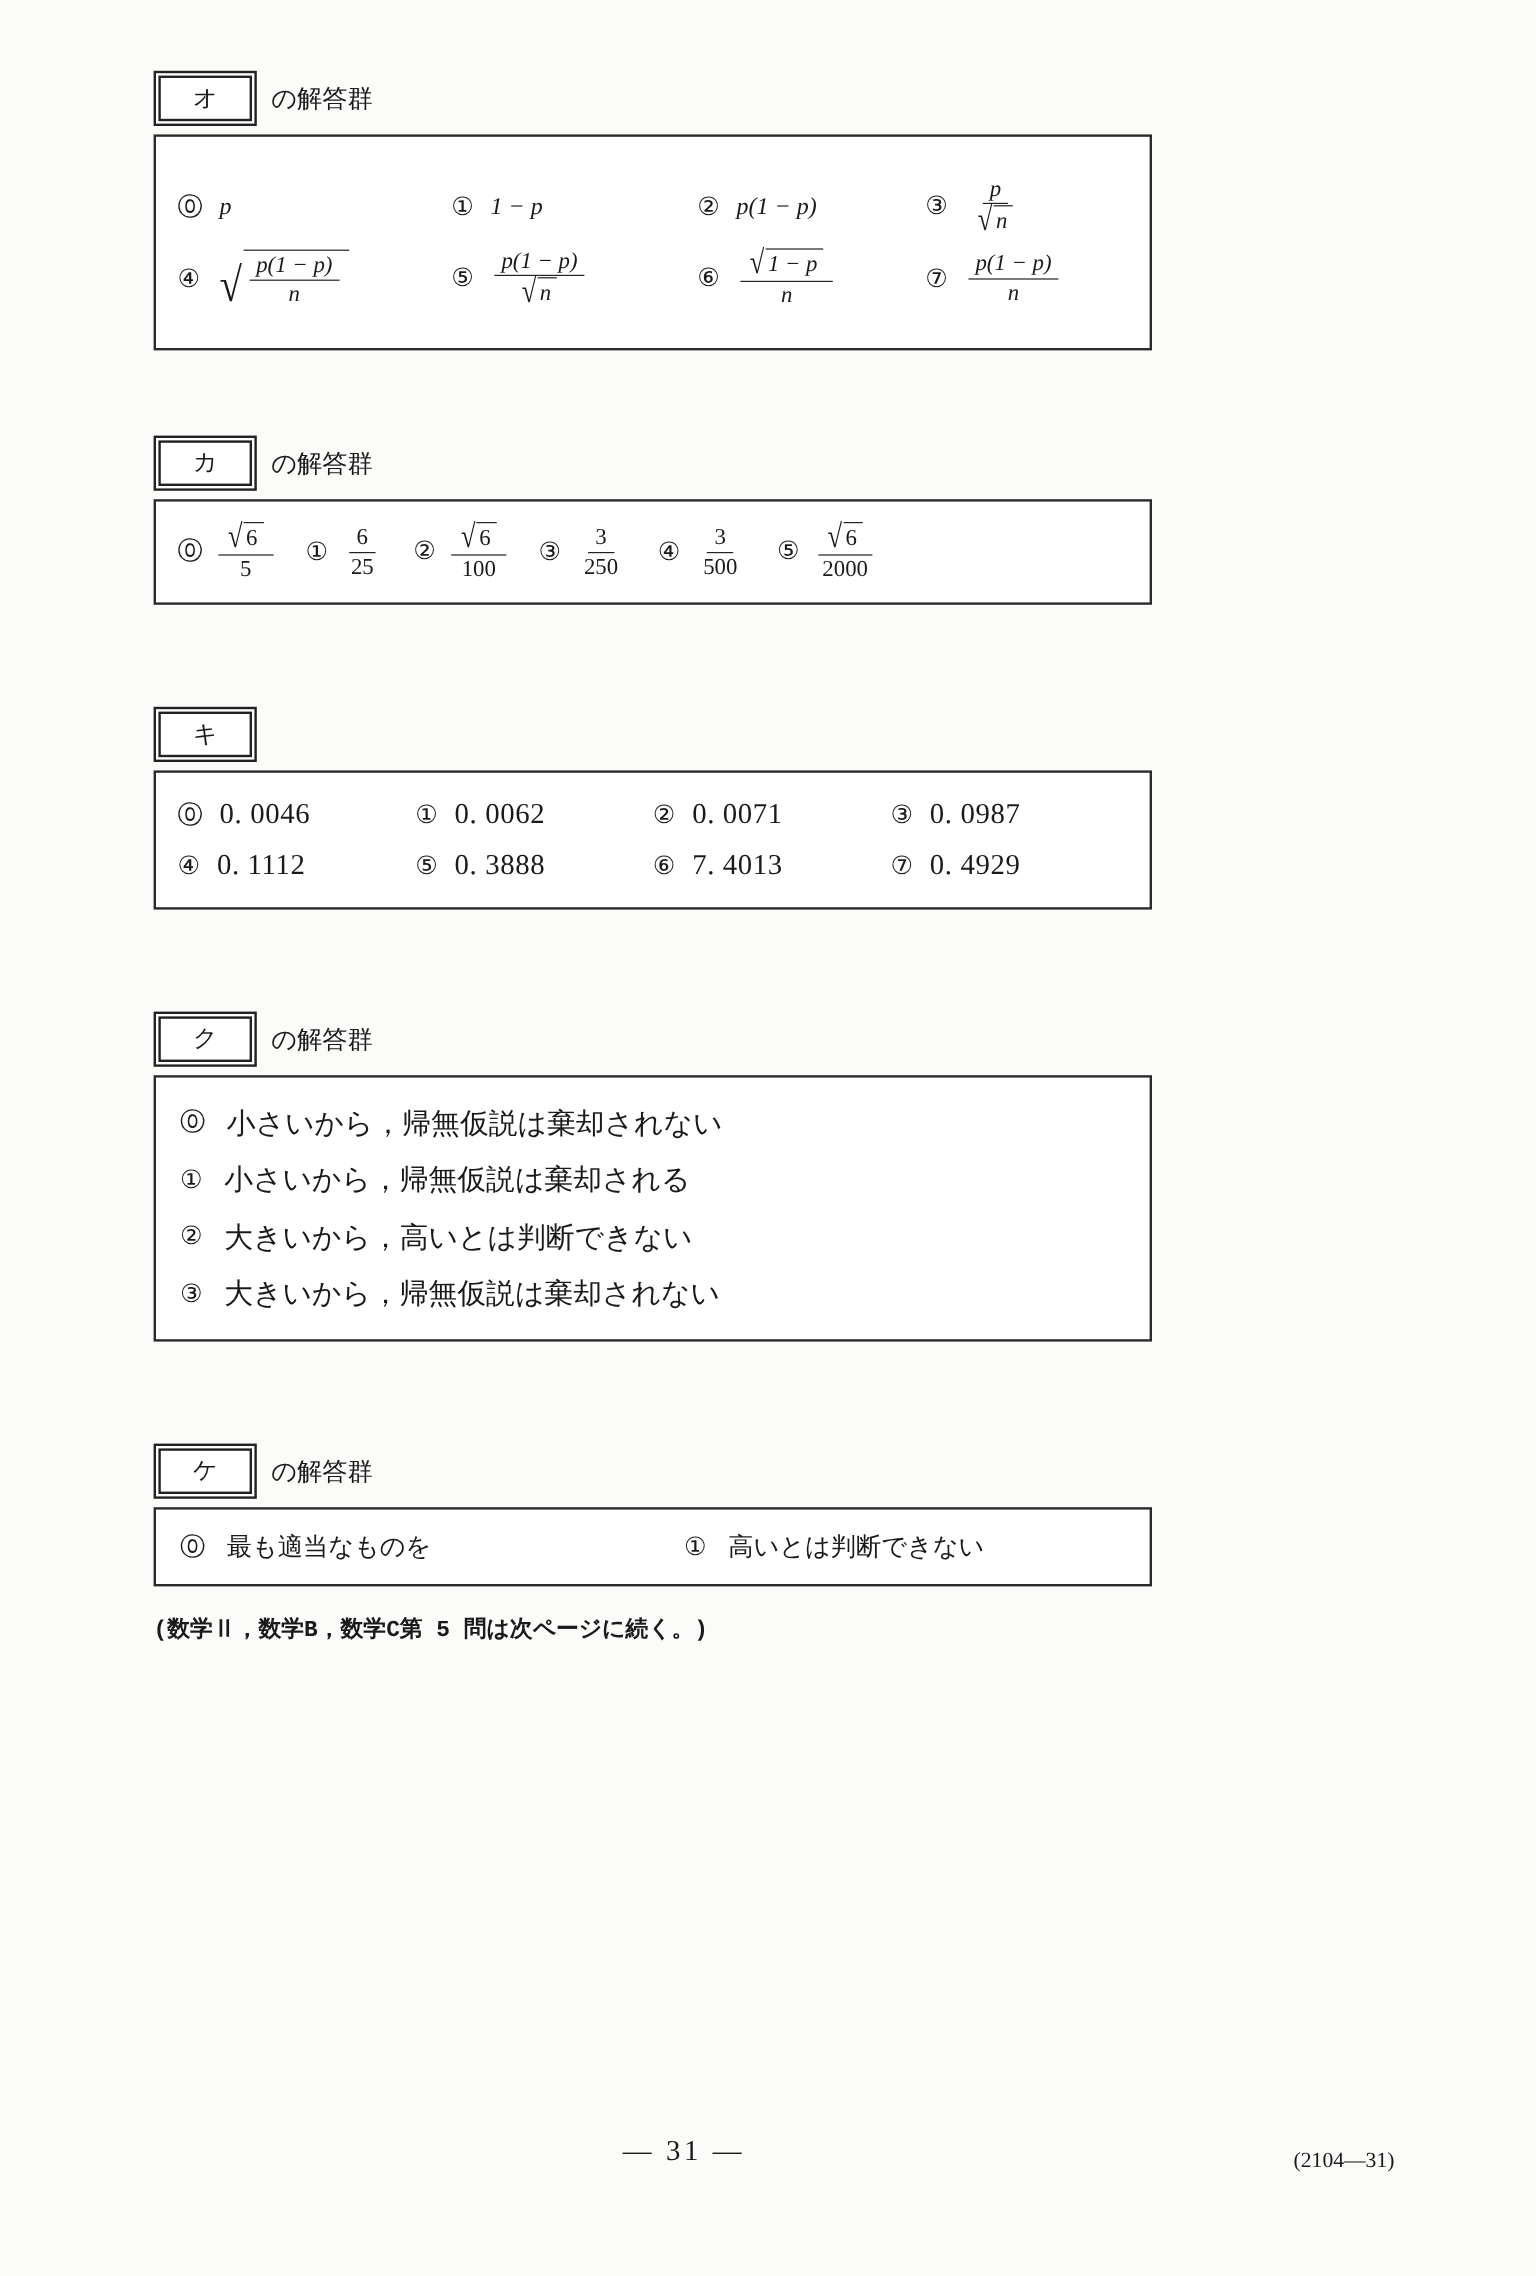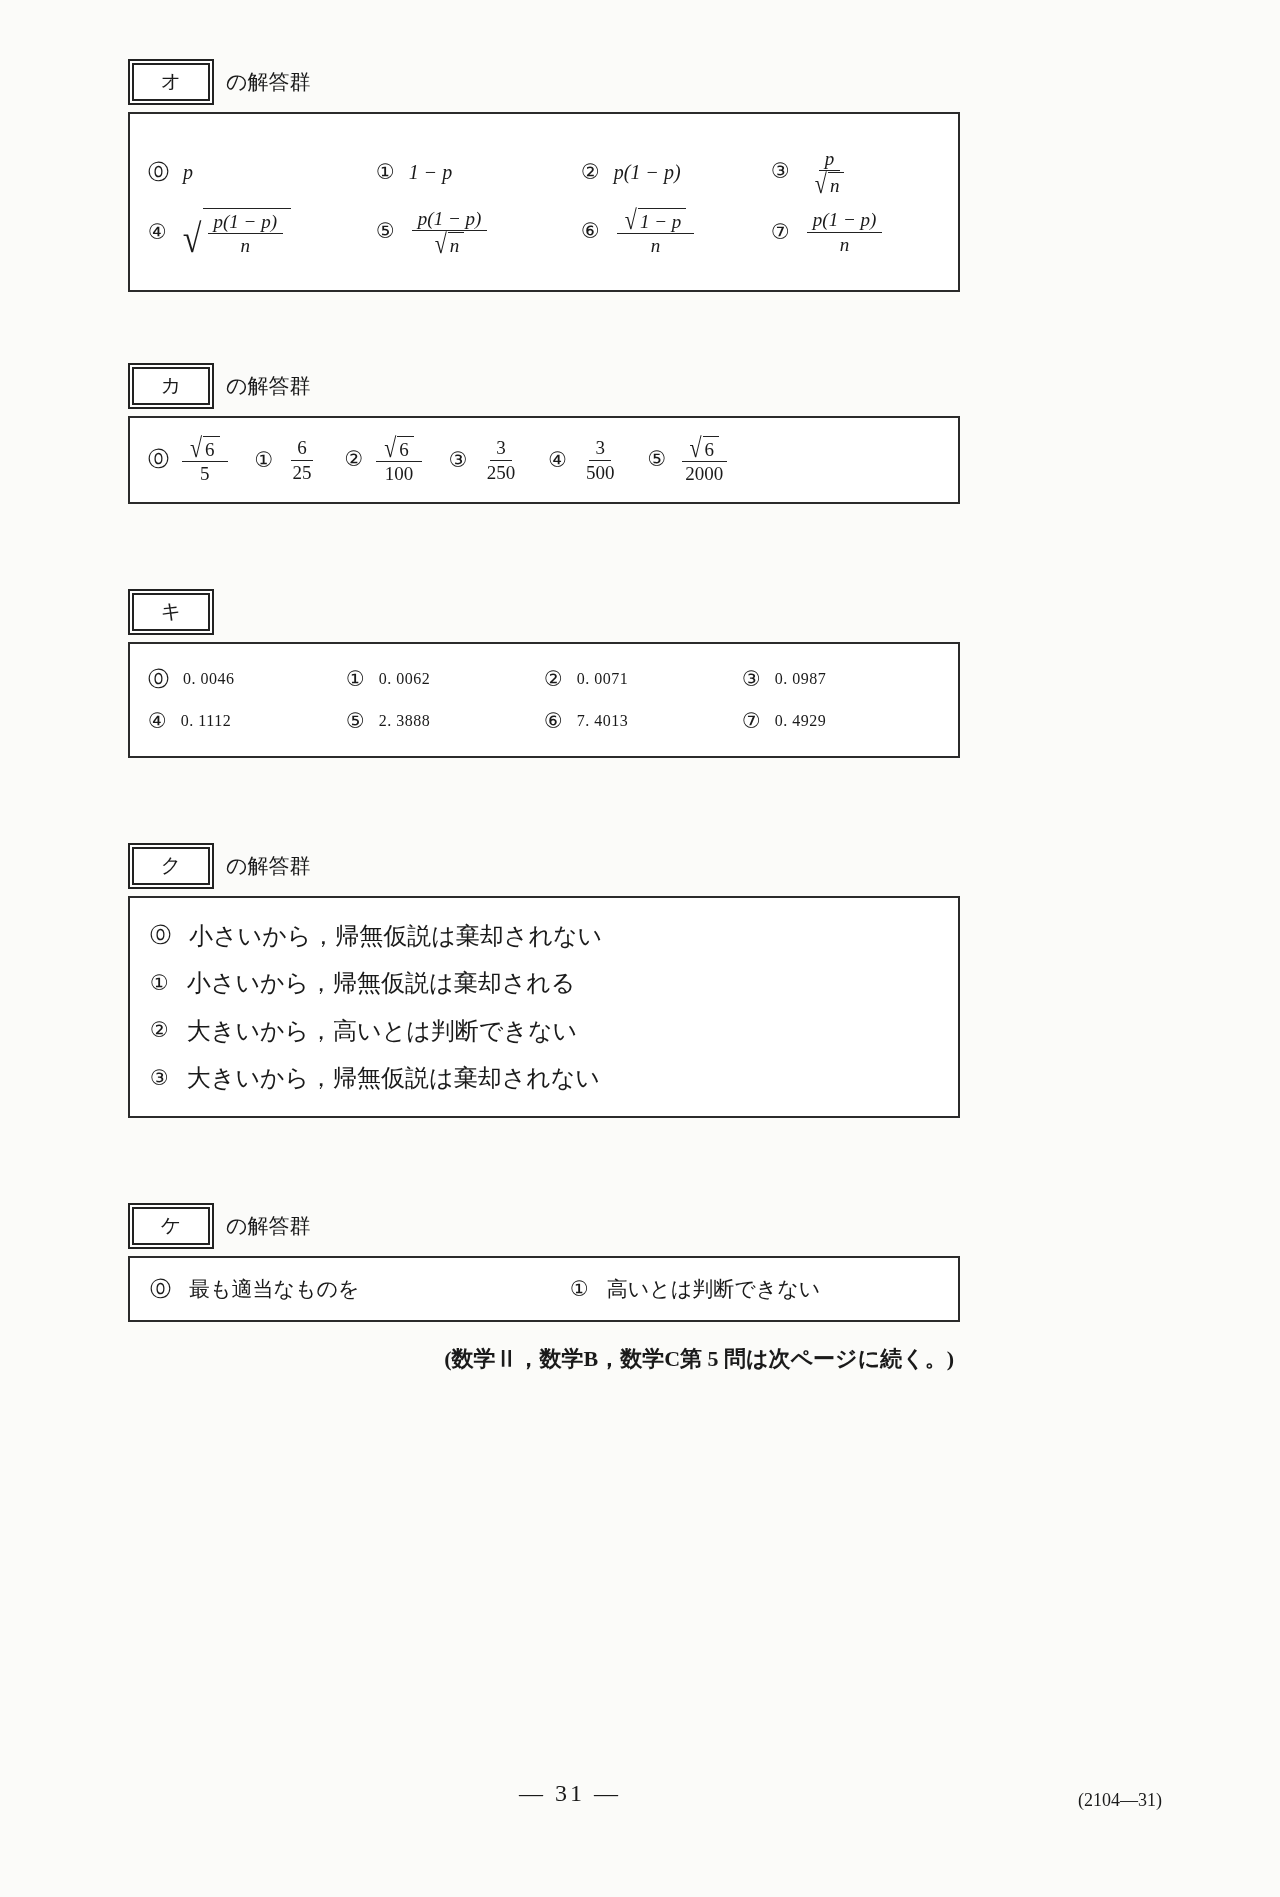--- a/index.html
+++ b/index.html
@@ -161,38 +161,37 @@
   #box-o .r2 .opt:nth-child(3) { width: 190px; }
 
   #box-ka { height: 88px; display: flex; align-items: center; }
   #box-ka .opt { margin-right: 24px; }
   #box-ka .opt:last-child { margin-right: 0; }
   #box-ka .opt-body { margin-left: 10px; }
 
   #box-ki { height: 116px; display: flex; flex-direction: column; justify-content: center; }
   #box-ki .opt-row { height: 46px; }
   #box-ki .opt { width: 208px; }
-  #box-ki .opt-body { font-size: 16px; letter-spacing: 0.5px; }
+  #box-ki .opt-body { font-size: 24px; letter-spacing: 0.5px; }
 
   #box-ku { height: 222px; display: flex; flex-direction: column; justify-content: center; padding-left: 20px; }
   #box-ku .opt-row { height: 48px; }
   #box-ku .jp { font-family: Liberation Sans, sans-serif; font-size: 24px; margin-left: 18px; }
 
   #box-ke { height: 66px; display: flex; align-items: center; padding-left: 20px; }
   #box-ke .jp { font-family: "DejaVu Sans", sans-serif; font-size: 21px; margin-left: 18px; }
   #box-ke .opt:nth-child(1) { width: 420px; }
   .gap-md { height: 72px; }
   .gap-lg { height: 86px; }
 
   
   .continue-note {
     margin-top: 22px;
-    text-align: right;
-    font-family: Liberation Serif, serif;
-    font-size: 22px;
+    font-family: Liberation Mono, monospace;
+    font-size: 19px;
     font-weight: bold;
     padding-right: 6px;
   }
   .page-num {
     position: absolute;
     top: 1780px;
     left: 0;
     width: 1140px;
     text-align: center;
     font-size: 24px;
@@ -438,21 +437,21 @@
             <span class="opt-body">0. 0987</span>
           </div>
         </div>
         <div class="opt-row">
           <div class="opt">
             <span class="cnum">④</span>
             <span class="opt-body">0. 1112</span>
           </div>
           <div class="opt">
             <span class="cnum">⑤</span>
-            <span class="opt-body">2. 3888</span>
+            <span class="opt-body">0. 3888</span>
           </div>
           <div class="opt">
             <span class="cnum">⑥</span>
             <span class="opt-body">7. 4013</span>
           </div>
           <div class="opt">
             <span class="cnum">⑦</span>
             <span class="opt-body">0. 4929</span>
           </div>
         </div>

